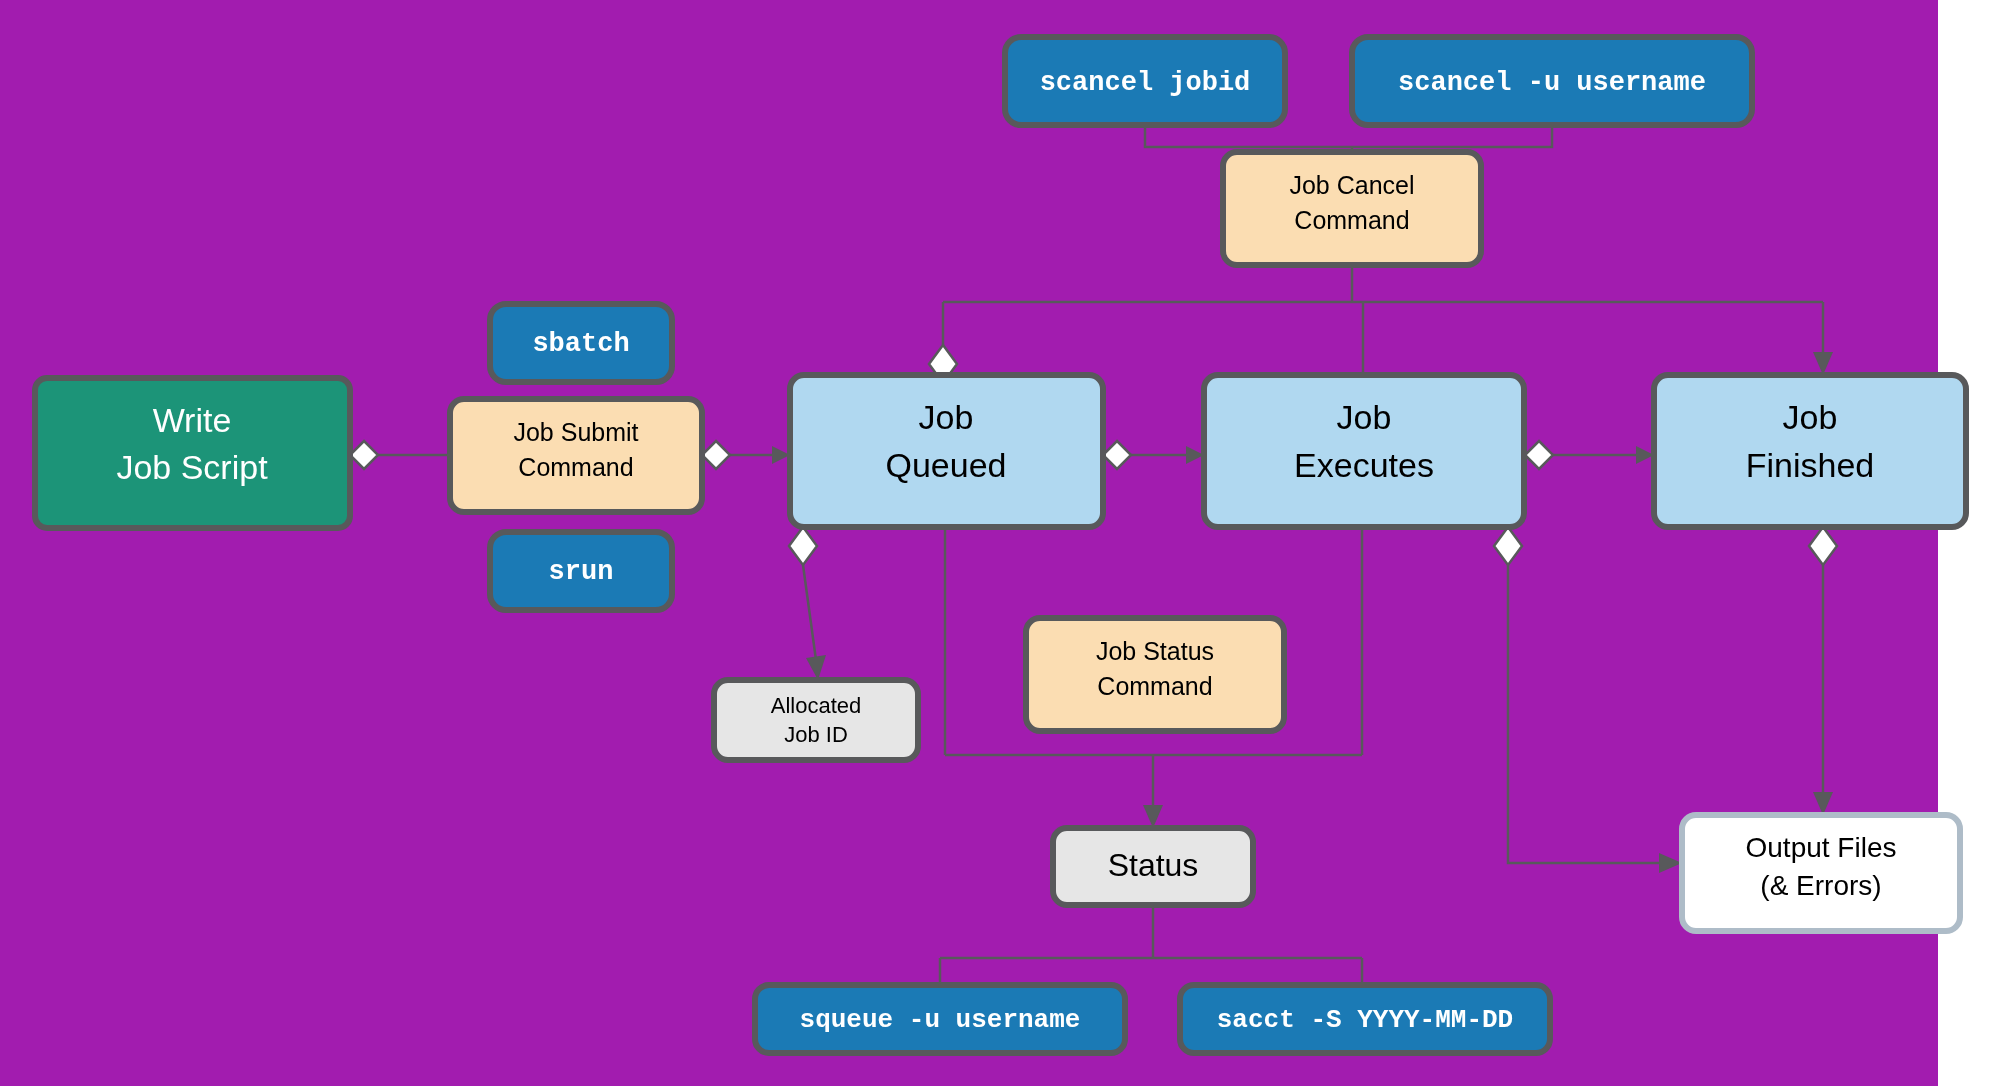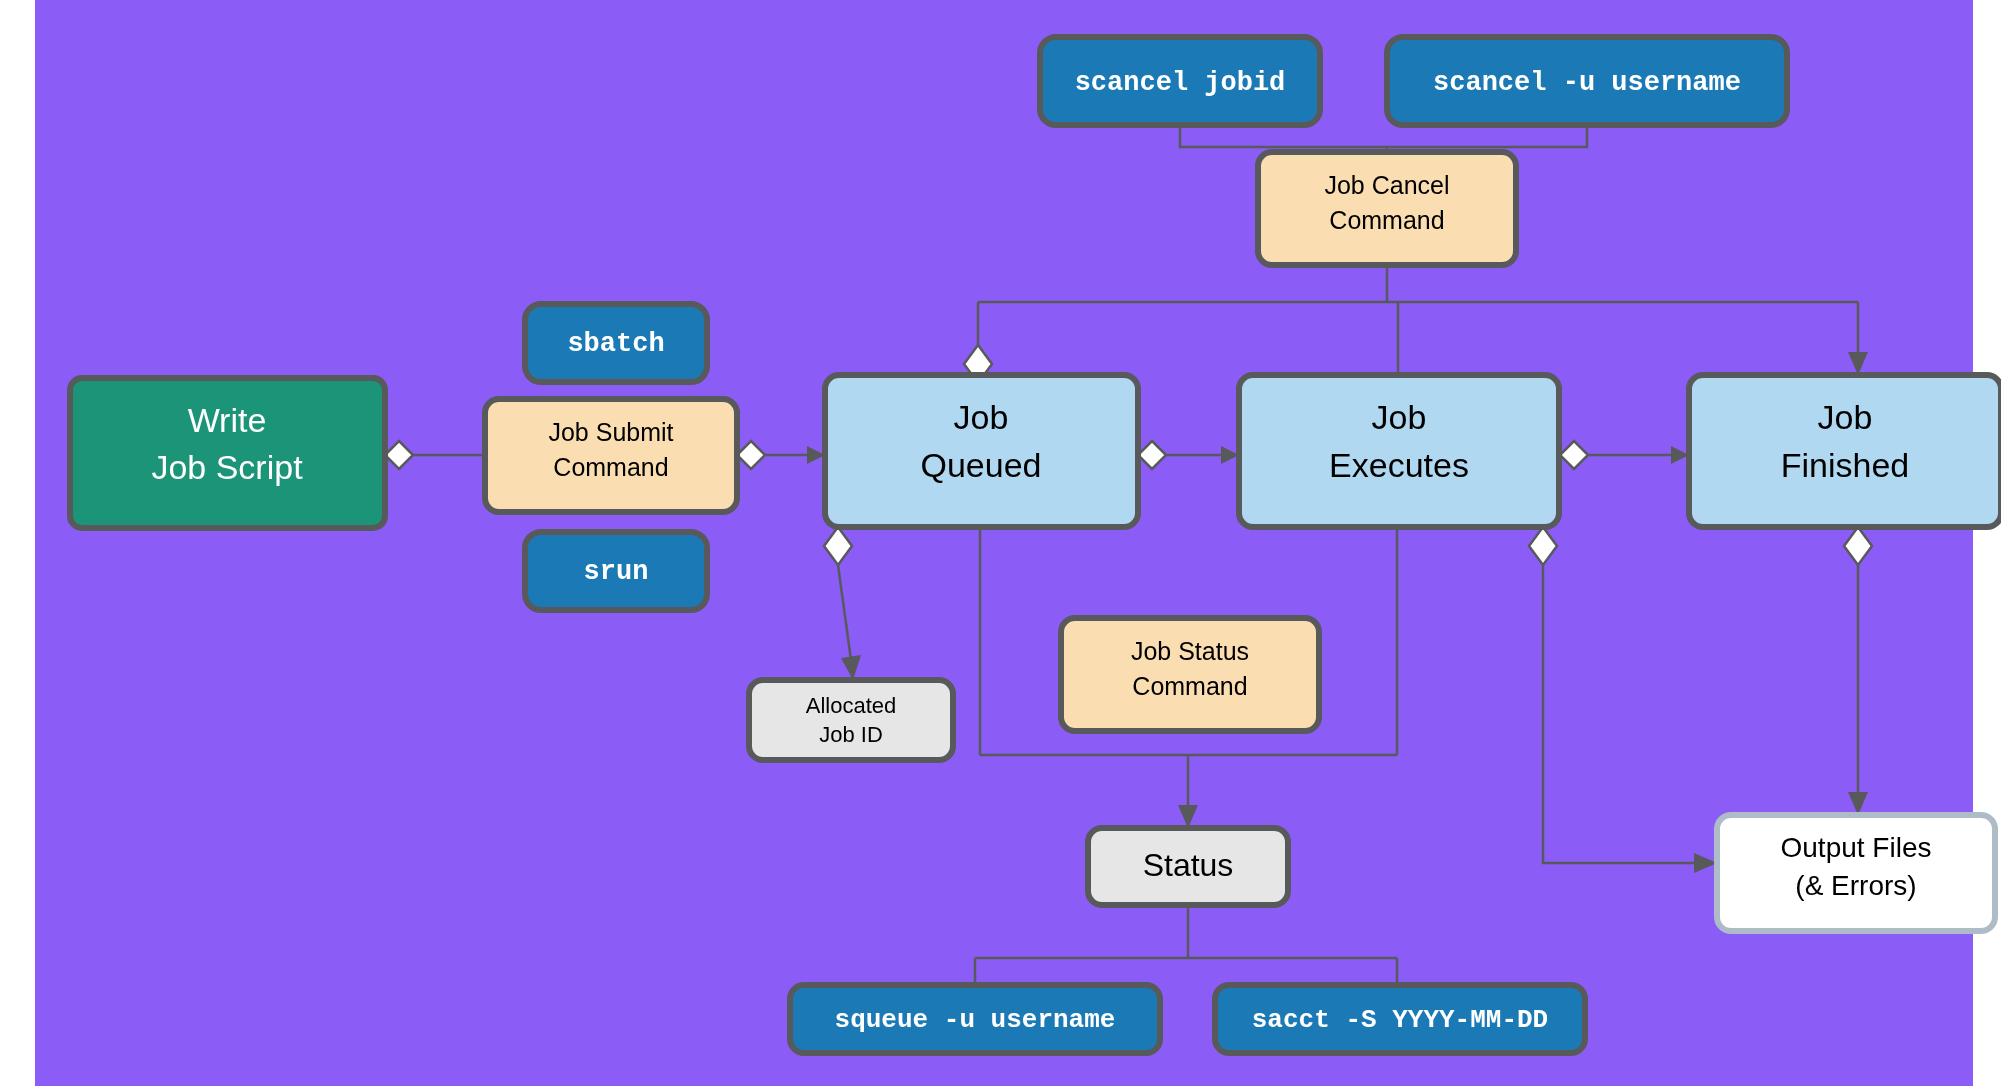--- a/index.html
+++ b/index.html
@@ -1,17 +1,17 @@
 <!DOCTYPE html>
 <html><head>
 <meta charset="utf-8">
 <style>
   html,body{margin:0;padding:0;background:#ffffff;}
   body{width:2001px;height:1086px;overflow:hidden;font-family:"Liberation Sans",sans-serif;}
-  #stage{position:relative;width:1938px;height:1086px;background:#8b5cf6;margin-left:35px;}
+  #stage{position:relative;width:1938px;height:1086px;background:#a21caf;}
   svg#diagram{position:absolute;left:0;top:0;width:2001px;height:1086px;display:block;}
   .node-rect{stroke-width:6;}
   .edge{fill:none;stroke:#58595b;stroke-width:2.5;}
   .diamond{fill:#ffffff;stroke:#58595b;stroke-width:2.5;}
   .arrowhead{fill:#58595b;}
   .lbl{fill:#000000;font-family:"Liberation Sans",sans-serif;text-anchor:middle;dominant-baseline:middle;}
   .lbl-white{fill:#ffffff;}
   .mono{font-family:"Liberation Mono",monospace;font-weight:bold;fill:#ffffff;text-anchor:middle;dominant-baseline:middle;}
 </style>
 </head>

